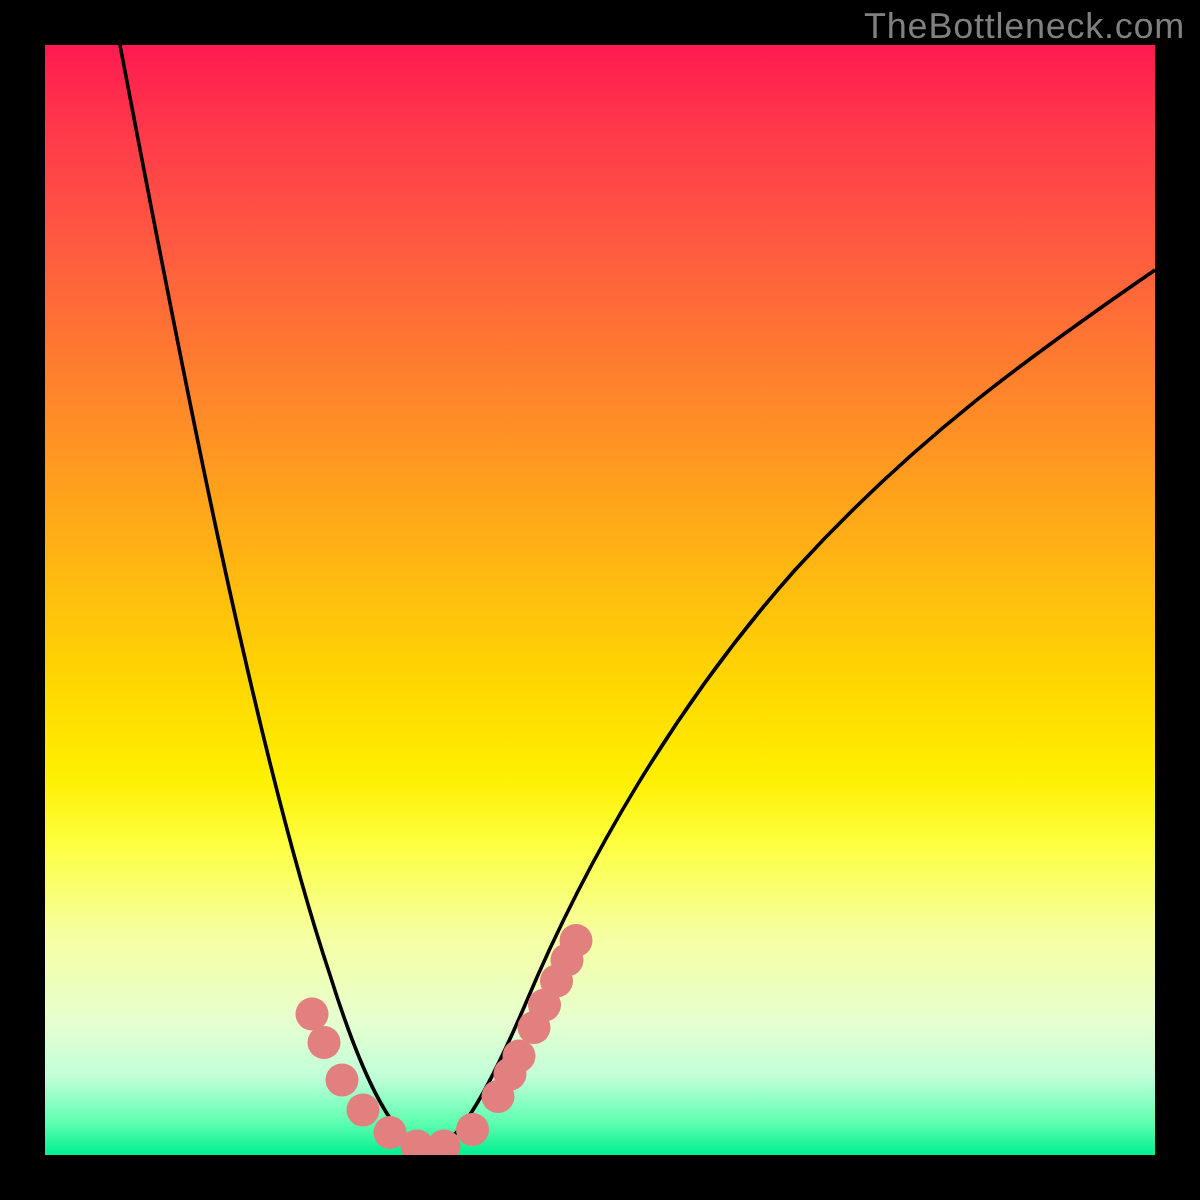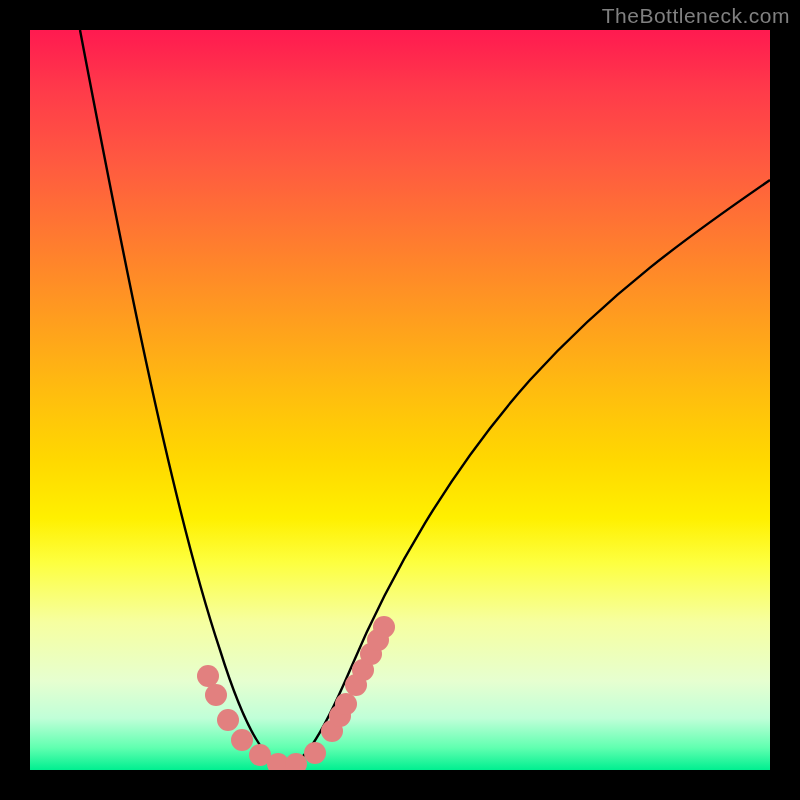--- a/index.html
+++ b/index.html
@@ -48,21 +48,21 @@
   }
   .svg-layer {
     position: absolute;
     inset: 0;
   }
   .watermark {
     position: absolute;
     top: 4px;
     right: 10px;
     color: #808080;
-    font-size: 21px;
+    font-size: 24px;
     letter-spacing: 0.5px;
     font-weight: 400;
   }
 </style>
 </head>
 <body>
 
 <div class="frame">
   <div class="watermark">TheBottleneck.com</div>
 

